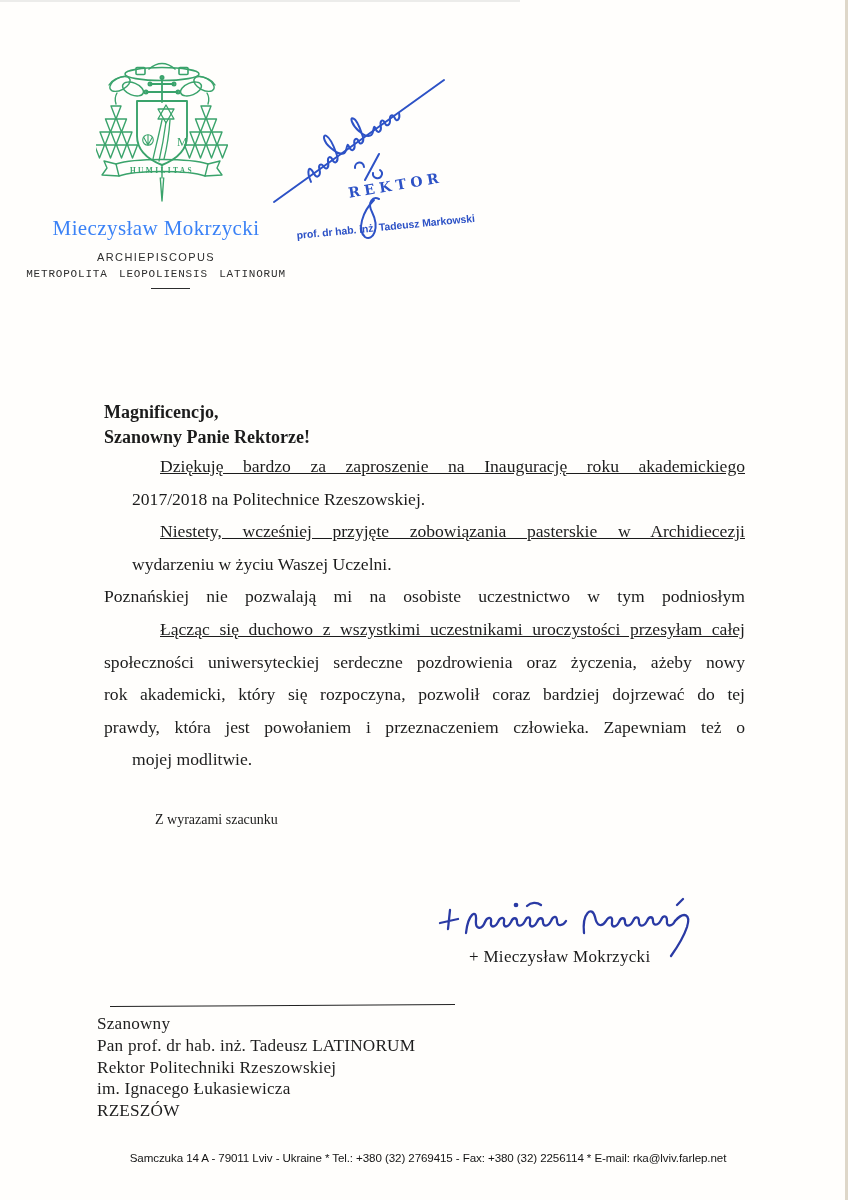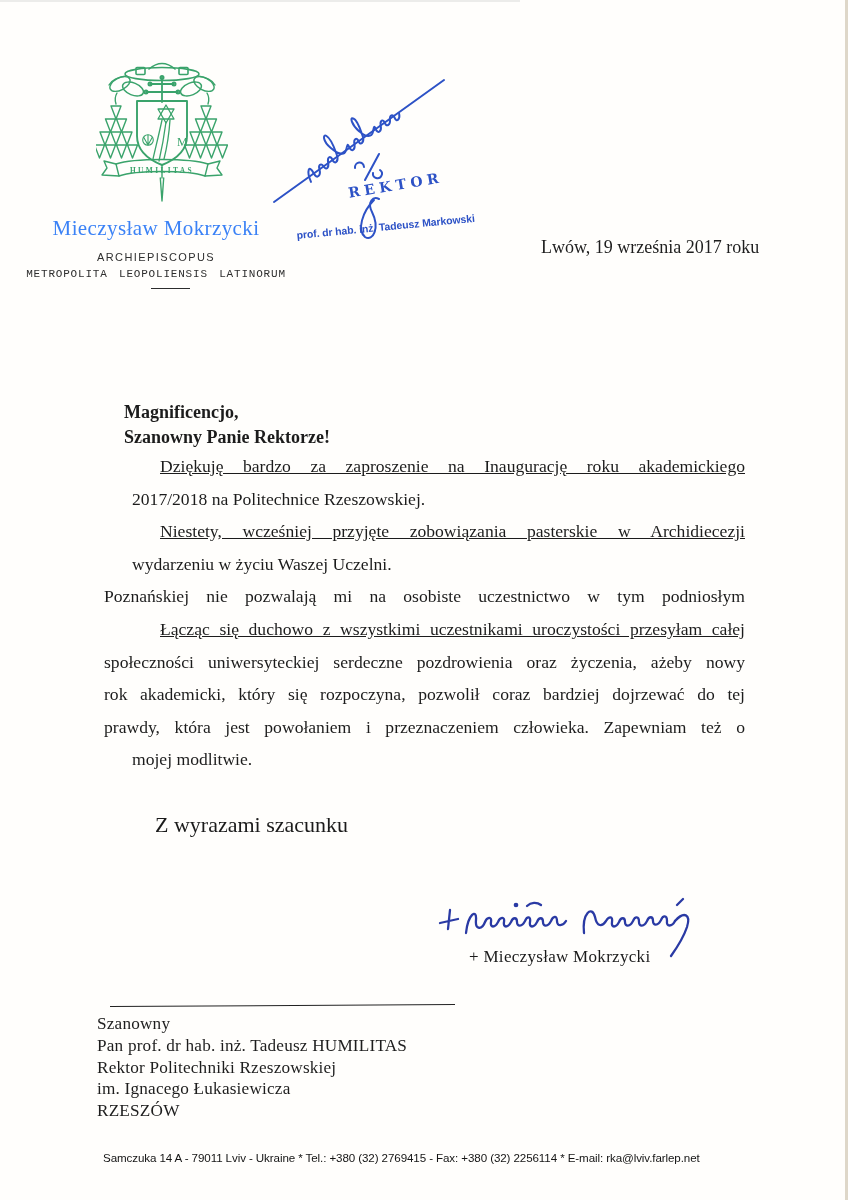--- a/index.html
+++ b/index.html
@@ -32,35 +32,35 @@
                 font-family:"Liberation Sans", sans-serif; font-weight:bold;
                 font-size:10.5px; letter-spacing:-.1px;
                 transform:rotate(-5.5deg); transform-origin:left top; }
 
   .date { left:541px; top:237px; font-size:18px; color:#1e1e1e; }
 
   
   .body-block { left:104px; top:400px; width:641px; font-size:17.6px; color:#1c1c1c; }
   .line { line-height:32.6px; text-align:justify; }
   .jl   { text-align-last:justify; }
-  .hd   { font-weight:bold; font-size:18px; line-height:25px; text-align:left;margin-left:20px; }
+  .hd   { font-weight:bold; font-size:18px; line-height:25px; text-align:left; }
   .ind  { text-indent:56px;text-decoration:underline; }
   .plain{ text-align-last:left;margin-left:28px; }
-  .closing { left:155px; top:812px; font-size:22px; }
+  .closing { left:155px; top:812px; font-size:14px; }
 
   .printed-sign { left:469px; top:947px; font-size:17px; letter-spacing:.3px; }
 
   .addr-div { left:110px; top:1005px; width:345px; border-top:1.7px solid #222;
               transform:rotate(-.35deg); }
   .addr { left:97px; top:1013px; font-size:17.2px; line-height:21.8px;
           letter-spacing:.2px; color:#1d1d1d; }
 
   .footer { left:103px; top:1151px; width:650px; white-space:nowrap;
             font-family:"Liberation Sans", sans-serif; font-size:11.6px;
-            letter-spacing:-.1px; color:#141414; }
+            letter-spacing:-.1px; color:#141414;text-align:center; }
 
   svg { display:block; }
 </style>
 </head>
 <body>
 
 <div class="page">
 
   <div class="abs edge-top"></div>
   <div class="abs edge-right"></div>
@@ -178,21 +178,20 @@
         <path d="M103,120 L117,94"></path>
         <path d="M111,113 a4.5,4.5 0 1 0 7,-3"></path>
       </g>
 
       <path d="M112,140 C100,152 95,170 103,177 C111,182 118,168 110,152 C105,142 111,136 117,139"></path>
     </g>
   </svg>
   <div class="abs stamp-title ink-text">REKTOR</div>
   <div class="abs stamp-name ink-text">prof. dr hab. inż. Tadeusz Markowski</div>
 
-  <div class="abs date">Lwów, 19 września 2017 roku</div>
 
   <div class="abs body-block">
     <div class="line hd">Magnificencjo,</div>
     <div class="line hd">Szanowny Panie Rektorze!</div>
     <div class="line ind jl">Dziękuję bardzo za zaproszenie na Inaugurację roku akademickiego</div>
     <div class="line plain">2017/2018 na Politechnice Rzeszowskiej.</div>
     <div class="line ind jl">Niestety, wcześniej przyjęte zobowiązania pasterskie w Archidiecezji</div>
     <div class="line plain">wydarzeniu w życiu Waszej Uczelni.</div>
     <div class="line jl">Poznańskiej nie pozwalają mi na osobiste uczestnictwo w tym podniosłym</div>
     <div class="line ind jl">Łącząc się duchowo z wszystkimi uczestnikami uroczystości przesyłam całej</div>
@@ -218,21 +217,21 @@
                C221,35 225,35 225,40 C225,45 230,45 233,39 C235,34 239,34 239,40 C238,46 244,46 247,40"></path>
       <path d="M247,40 C256,30 263,33 259,46 C255,58 248,68 243,75"></path>
       <path d="M249,24 L255,18"></path>
     </g>
   </svg>
   <div class="abs printed-sign">+ Mieczysław Mokrzycki</div>
 
   <div class="abs addr-div"></div>
   <div class="abs addr">
     <div>Szanowny</div>
-    <div>Pan prof. dr hab. inż. Tadeusz HUMILITAS</div>
+    <div>Pan prof. dr hab. inż. Tadeusz LATINORUM</div>
     <div>Rektor Politechniki Rzeszowskiej</div>
     <div>im. Ignacego Łukasiewicza</div>
     <div>RZESZÓW</div>
   </div>
 
   <div class="abs footer">Samczuka 14 A - 79011 Lviv - Ukraine * Tel.: +380 (32) 2769415 - Fax: +380 (32) 2256114 * E-mail: rka@lviv.farlep.net</div>
 
 </div>
 
 </body></html>

